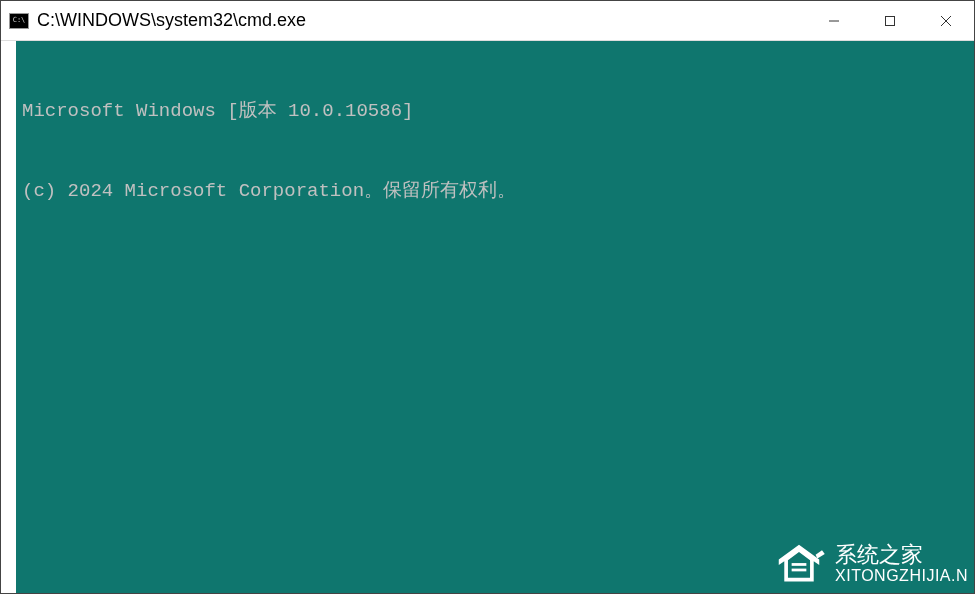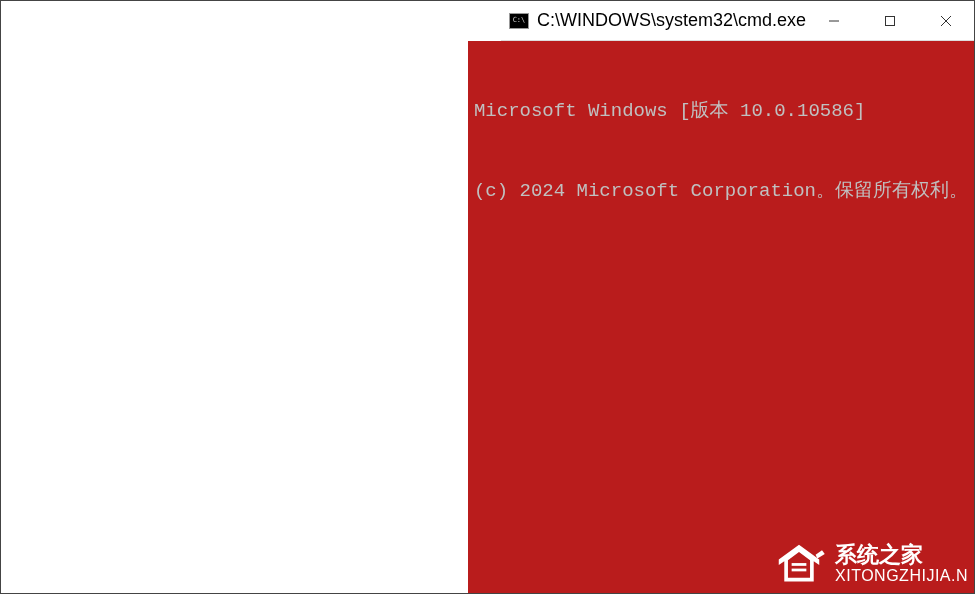--- a/index.html
+++ b/index.html
@@ -15,21 +15,20 @@
       position: relative;
       overflow: hidden;
     }
     .window {
       width: 975px;
       height: 594px;
       border: 1px solid #444;
       display: flex;
       flex-direction: column;
       background: #fff;
-      align-items: flex-end;
     }
     .titlebar {
       height: 40px;
       background: #ffffff;
       display: flex;
       align-items: center;
       border-bottom: 1px solid #ddd;
       flex-shrink: 0;
     }
     .titlebar-icon {
@@ -76,29 +75,30 @@
     }
     .titlebar-btn svg {
       width: 12px;
       height: 12px;
       stroke: currentColor;
       stroke-width: 1;
       fill: none;
     }
     .terminal {
       flex: 1;
-      background: #b91c1c;
+      background: #0f766e;
       color: #c0c0c0;
       font-family: "NSimSun", "SimSun", "Consolas", "Courier New", monospace;
       font-size: 19px;
       line-height: 1.4;
       padding: 4px 6px;
       white-space: pre;
       overflow: hidden;
       position: relative;
+      margin-left: 15px;
     }
     .terminal-line {
       white-space: pre;
     }
     .cursor {
       display: inline-block;
       width: 11px;
       height: 4px;
       background: #c0c0c0;
       vertical-align: baseline;
@@ -120,21 +120,21 @@
       width: 56px;
       height: 46px;
     }
     .watermark-text {
       display: flex;
       flex-direction: column;
       line-height: 1.1;
     }
     .watermark-cn {
       font-size: 22px;
-      font-weight: bold;
+      font-weight: normal;
       font-family: "Microsoft YaHei", sans-serif;
       color: #fff;
     }
     .watermark-url {
       font-size: 16px;
       letter-spacing: 0.5px;
       font-family: Arial, sans-serif;
       color: #fff;
     }
   </style>

